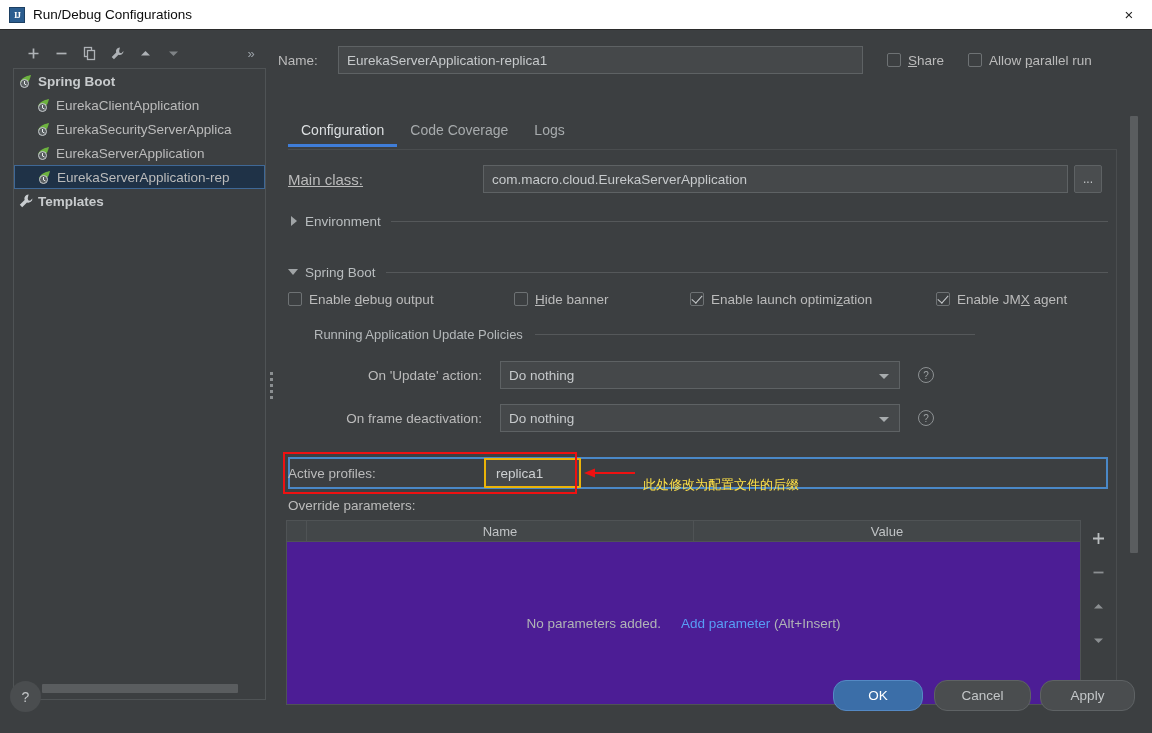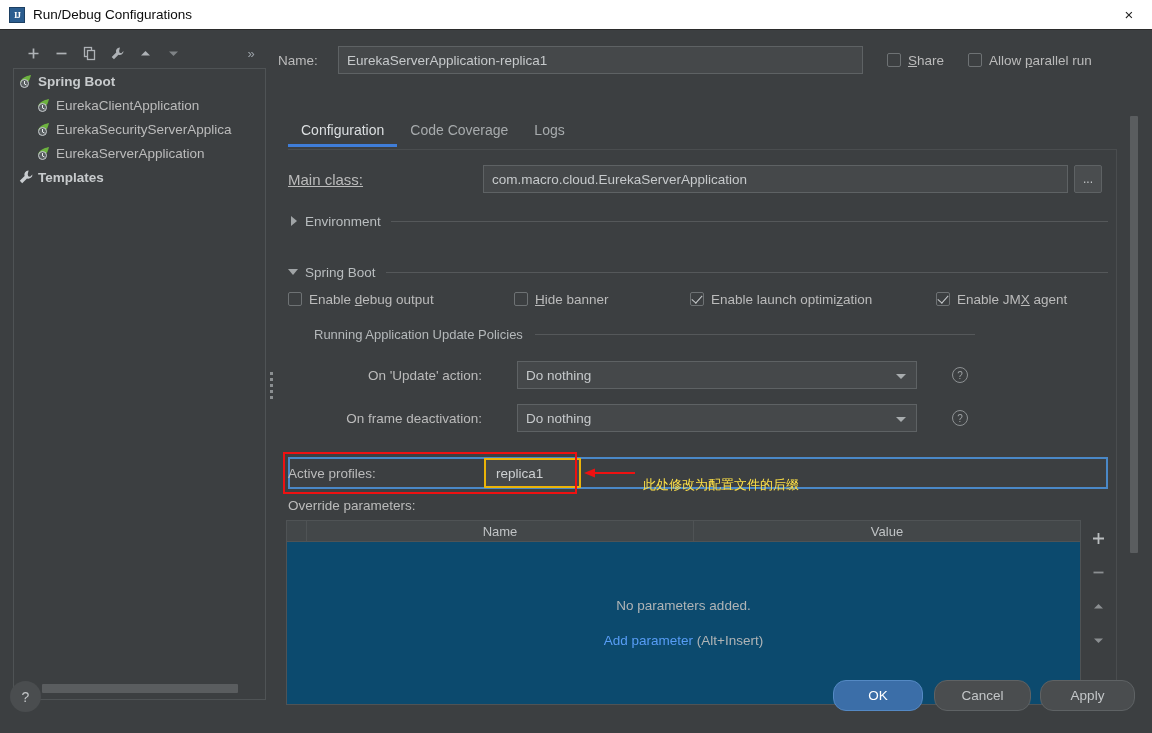--- a/index.html
+++ b/index.html
@@ -327,21 +327,21 @@
     left: 20px; top: 295px;
     width: 810px; height: 18px;
     display: flex; align-items: center; margin-left: 16px;
   }
   #rau-head .section-title { font-size: 13px; color: #b4b8ba; }
 
   .combo-row {
     position: absolute;
     left: 20px;
     width: 810px; height: 28px;
-    display: flex; align-items: center; gap: 17px;
+    display: flex; align-items: center;
   }
   .combo-label {
     width: 202px;
     font-size: 13.5px;
     color: #bbbbbb;
     text-align: right;
     padding-right: 18px;
   }
   .combo {
     width: 400px; height: 28px;
@@ -430,21 +430,21 @@
     position: absolute;
     left: 10px; top: 468px;
     font-size: 13.5px;
     color: #bbbbbb;
   }
   #param-table {
     position: absolute;
     left: 8px; top: 490px;
     width: 795px; height: 185px;
     border: 1px solid #4f5355;
-    background: #0c4a6e;
+    background: #4c1d95;
   }
   #param-header {
     display: flex;
     height: 21px;
     background: #434749;
     border-bottom: 1px solid #4f5355;
     font-size: 13px;
     color: #c0c3c5;
   }
   .ph-gut { width: 20px; border-right: 1px solid #4f5355; }
@@ -452,21 +452,21 @@
     flex: 1;
     display: flex; align-items: center; justify-content: center;
     border-right: 1px solid #4f5355;
   }
   .ph-val {
     flex: 1;
     display: flex; align-items: center; justify-content: center;
   }
   #param-empty {
     height: 162px;
-    display: flex; flex-direction: column;
+    display: flex; flex-direction: row;
     align-items: center; justify-content: center;
     gap: 20px;
   }
   #param-empty-text { font-size: 13.5px; color: #b0b4b6; }
   #param-add-line { font-size: 13.5px; color: #b0b4b6; }
   #param-add-link {
     color: #589df6;
     cursor: default;
   }
   #param-side {
@@ -638,20 +638,30 @@
         <span class="leaf-icon">
           <svg width="16" height="16" viewBox="0 0 16 16">
             <path d="M2 9c3-6 8-6 11-7-1 4-2 7-5 8-2 .7-4 .3-6-1z" fill="#6db33f"></path>
             <circle cx="6.5" cy="10.5" r="4" fill="#5a5f61" stroke="#c9cdd0" stroke-width="1"></circle>
             <path d="M6.5 8v3l2 1" stroke="#e6eaec" stroke-width="1" fill="none"></path>
           </svg>
         </span>
         <span class="lbl">EurekaServerApplication</span>
       </div>
 
+      <div class="tree-item indent selected">
+        <span class="leaf-icon">
+          <svg width="16" height="16" viewBox="0 0 16 16">
+            <path d="M2 9c3-6 8-6 11-7-1 4-2 7-5 8-2 .7-4 .3-6-1z" fill="#6db33f"></path>
+            <circle cx="6.5" cy="10.5" r="4" fill="#5a5f61" stroke="#c9cdd0" stroke-width="1"></circle>
+            <path d="M6.5 8v3l2 1" stroke="#e6eaec" stroke-width="1" fill="none"></path>
+          </svg>
+        </span>
+        <span class="lbl">EurekaServerApplication-rep</span>
+      </div>
 
       <div class="tree-item bold">
         <span class="leaf-icon">
           <svg width="16" height="16" viewBox="0 0 16 16">
             <path d="M10.6 1.6a4 4 0 0 0-4 5.4L1.8 11.8l2.4 2.4 4.8-4.8a4 4 0 0 0 5.4-4l-2.3 2.3-1.9-.5-.5-1.9z" fill="#c9cdd0"></path>
           </svg>
         </span>
         <span class="lbl">Templates</span>
       </div>
 

